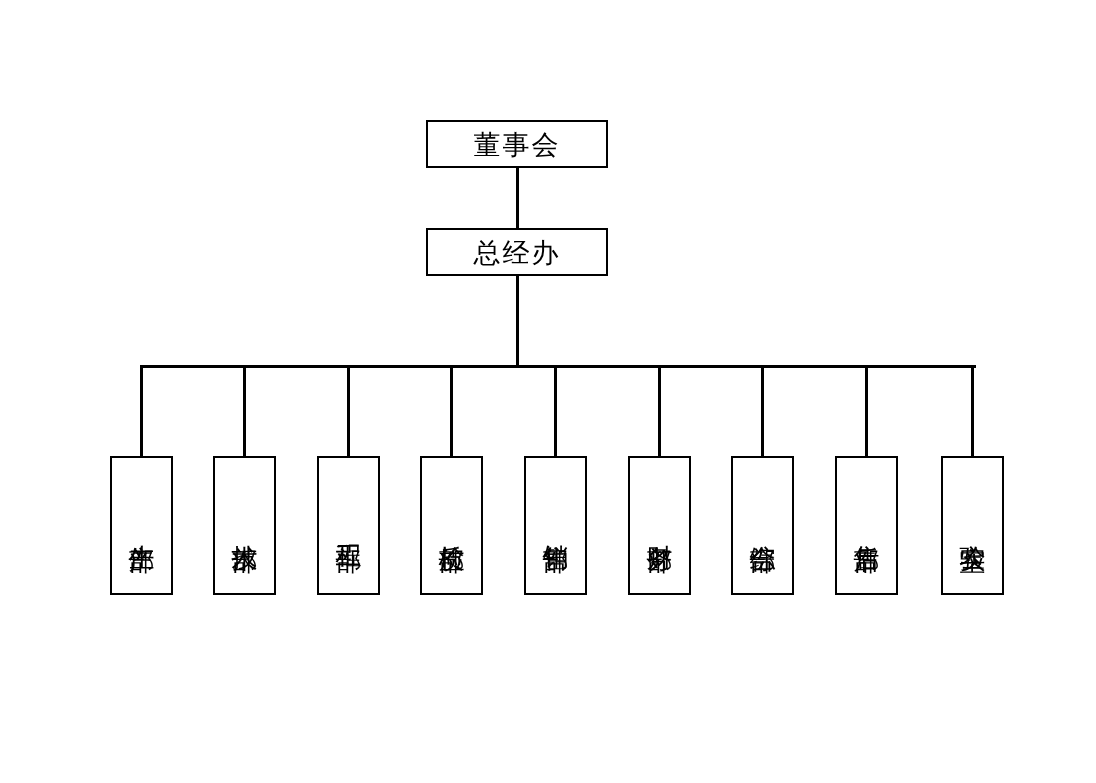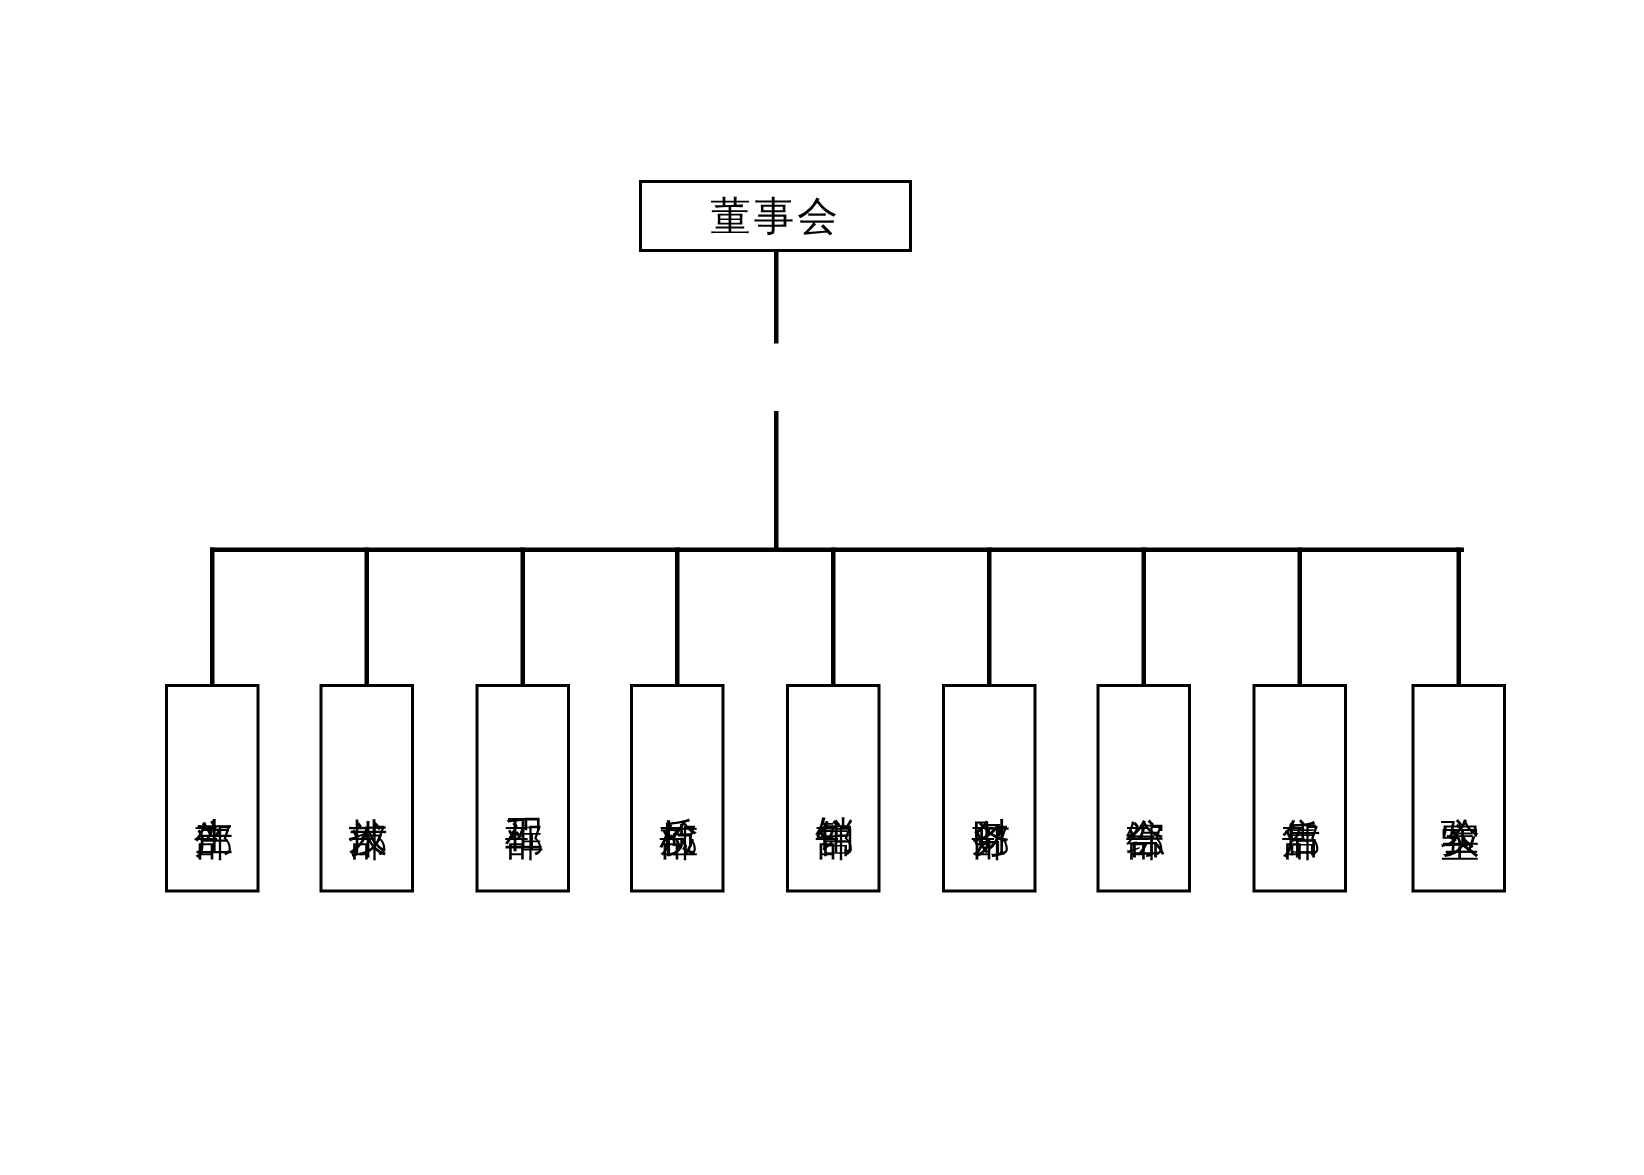--- a/index.html
+++ b/index.html
@@ -105,20 +105,23 @@
 <body>
 
 <div id="chart-canvas">
 
   <div class="node-box top" id="node-board">
     <span class="top-label">董事会</span>
   </div>
 
   <div class="conn conn-v" id="conn-board-gm"></div>
 
+  <div class="node-box top" id="node-gm">
+    <span class="top-label">总经办</span>
+  </div>
 
   <div class="conn conn-v" id="conn-gm-bus"></div>
 
   <div class="conn conn-h" id="conn-bus"></div>
 
   <div id="dept-layer">
       <div class="conn conn-v conn-drop" style="left: 140px;"></div>
       <div class="dept-box" style="left: 110px;">
         <span class="dept-label">生产部</span>
       </div>

